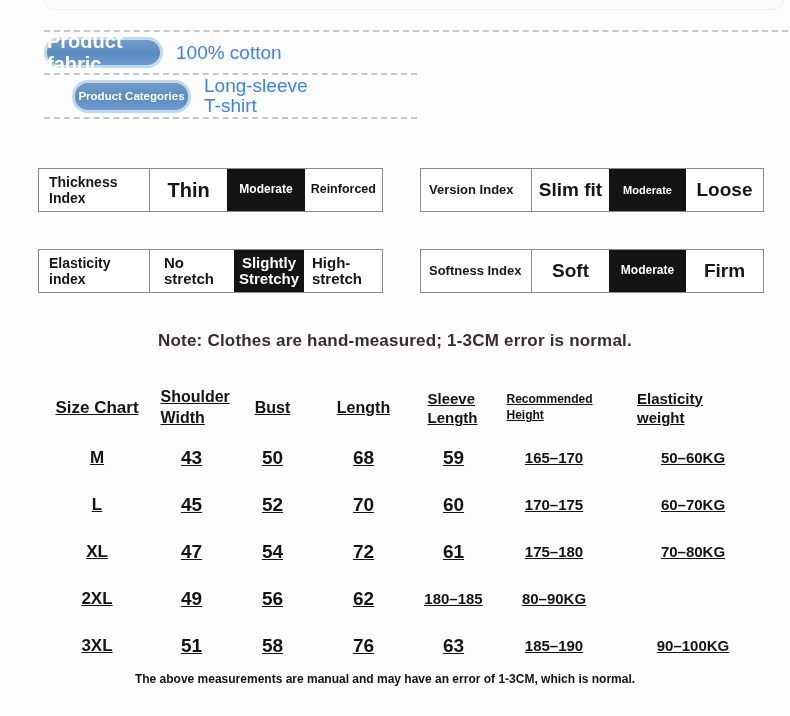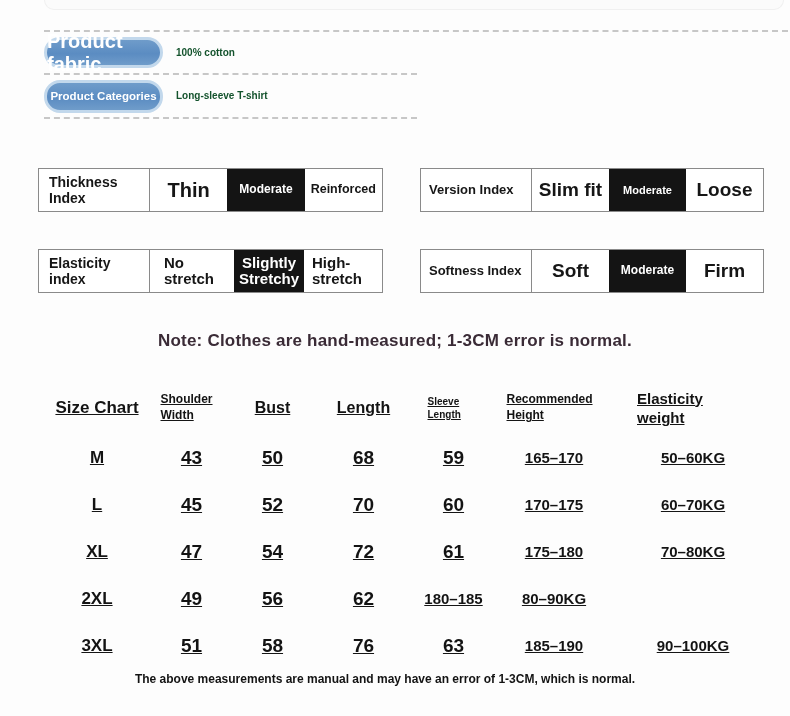--- a/index.html
+++ b/index.html
@@ -18,35 +18,35 @@
     background:#fbfbfb;
     border:1px solid #f0f0f0; border-top:none;
     border-radius:0 0 10px 10px;
   }
   .dashed { height:0; border-top:2px dashed #c7c7c7; margin-left:44px; }
   .dashed.full  { width:744px; margin-top:30px; }
   .dashed.short { width:373px; }
 
   .info-row { display:flex; align-items:center; padding-left:44px; }
   .info-row.r1 { height:41px; }
-  .info-row.r2 { height:42px; }
+  .info-row.r2 { height:42px;margin-left:28px; }
   .badge {
     width:113px; height:25px;
     border:3px solid #c2d8ec;
     border-radius:16px;
     background:linear-gradient(180deg,#6f9cca 0%,#5b8cc2 55%,#6f9cca 100%);
     color:#ffffff; font-weight:bold;
     display:flex; align-items:center; justify-content:center;
     flex:0 0 auto;
   }
   .badge.b1 { font-size:20px; }
   .badge.b2 { font-size:11.5px; height:27px; }
   .info-value {
-    margin-left:13px; font-size:10px; font-weight:bold;
-    color:#14532d; line-height:1.0;
+    margin-left:13px; font-size:19px; font-weight:normal;
+    color:#3b82f6; line-height:1.0;
   }
   .info-value.wrap { width:112px; line-height:1.05; }
 
   
   .index-grid {
     display:grid;
     grid-template-columns:345px 344px;
     column-gap:36px; row-gap:40px;
     margin:49px 0 0 38px;
     gap:37px;
@@ -87,24 +87,24 @@
     text-decoration:underline;
   }
   .sc-row.hdr  { height:52px; }
   .sc-row.data { height:47px; }
   .sc-cell {
     display:flex; justify-content:center; align-items:center;
     font-weight:bold; color:#131313;
   }
   .sc-cell .wrapped { text-align:left; line-height:1.3; }
   .hdr .c1 { font-size:17px; }
-  .hdr .c2 { font-size:12px; }
+  .hdr .c2 { font-size:16px; }
   .hdr .c3 { font-size:16px; }
   .hdr .c4 { font-size:16px; }
-  .hdr .c5 { font-size:10px; }
+  .hdr .c5 { font-size:15px; }
   .hdr .c6 { font-size:12px; }
   .hdr .c7 { font-size:15px; }
   .hdr .c2 .wrapped { width:62px; }
   .hdr .c5 .wrapped { width:52px; }
   .hdr .c6 .wrapped { width:95px; }
   .hdr .c7 .wrapped { width:112px; }
   .data .c1 { font-size:17px; }
   .data .c2, .data .c3, .data .c4, .data .c5 { font-size:19px; }
   .data .c6 { font-size:15px; }
   .data .c7 { font-size:15px; }

